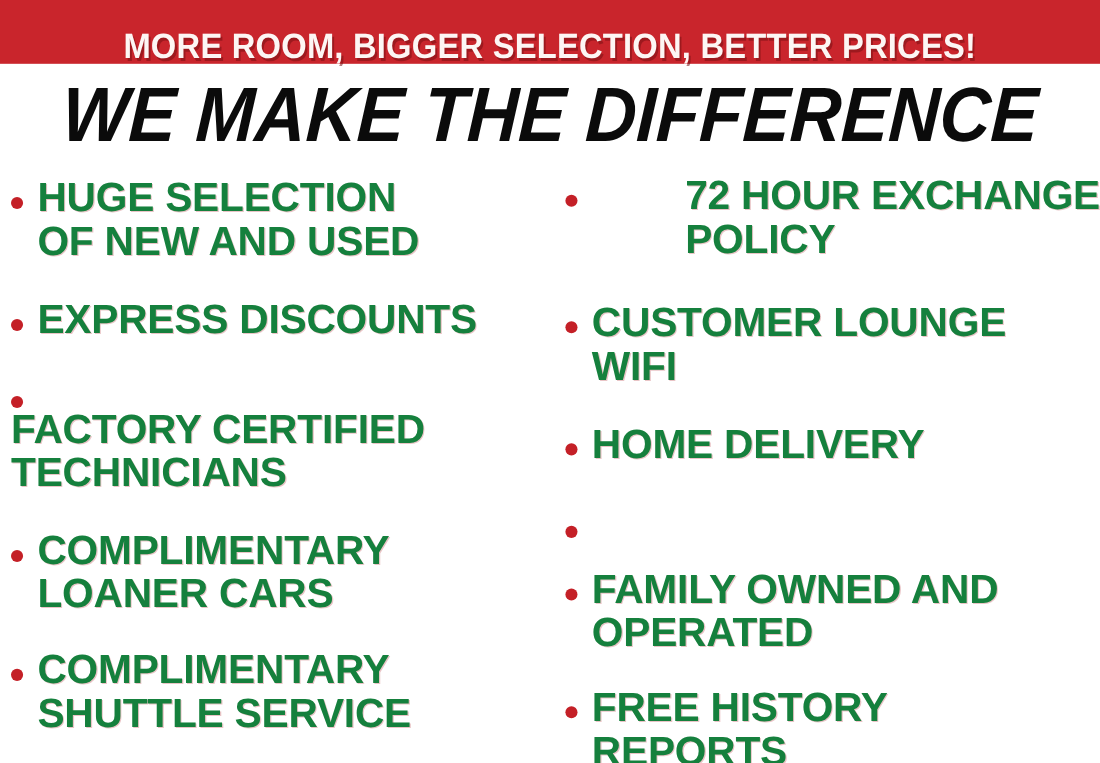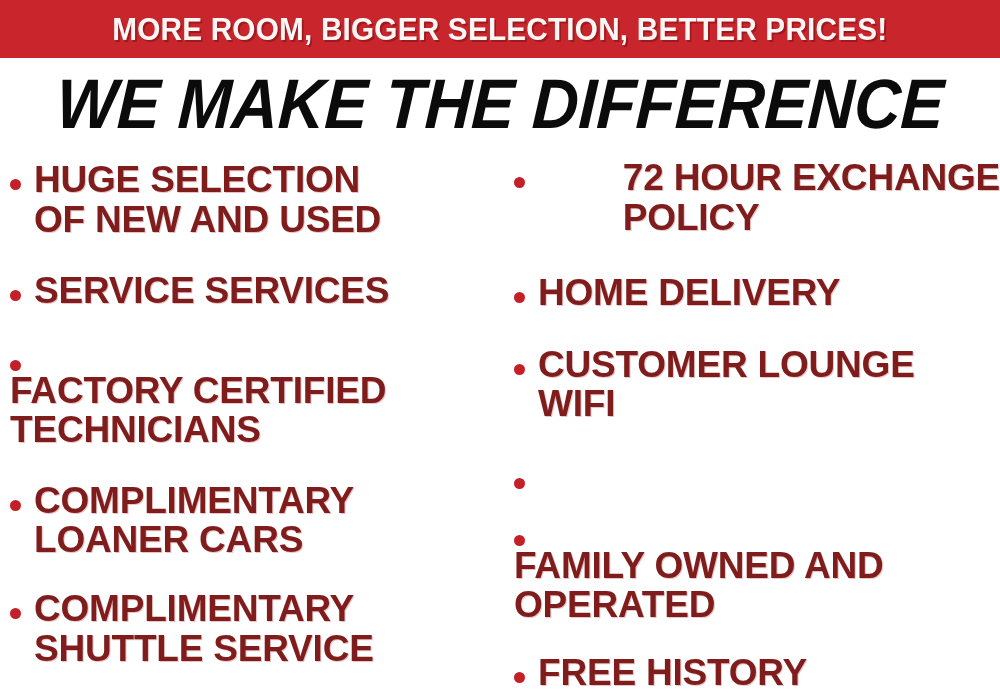--- a/index.html
+++ b/index.html
@@ -17,21 +17,21 @@
 
   
   #promo-banner {
     position: absolute;
     left: 0;
     top: 0;
     width: 1000px;
     height: 58px;
     background: #c9252c;
     display: flex;
-    align-items: center;
+    align-items: flex-end;
     justify-content: center;
     box-sizing: border-box;
   }
   #promo-banner .banner-text {
     color: #fdf6f4;
     font-family: "Liberation Sans Narrow", "Liberation Sans", sans-serif;
     font-weight: bold;
     font-size: 32px;
     line-height: 1;
     letter-spacing: 0.2px;
@@ -89,21 +89,21 @@
   .bullet-dot {
     flex: 0 0 auto;
     width: 11px;
     height: 11px;
     border-radius: 50%;
     background: #c42027;
     margin-top: 19px;
     margin-right: 13px;
   }
   .benefit-label {
-    color: #7f1d1d;
+    color: #15803d;
     font-family: "Liberation Sans Narrow", "Liberation Sans", sans-serif;
     font-weight: bold;
     font-size: 37px;
     line-height: 1.07;
     letter-spacing: -0.2px;
     transform-origin: left top;
     white-space: pre-line;
     text-shadow: 1px 1px 0 rgba(168, 20, 26, 0.25);
   }
 
@@ -112,21 +112,21 @@
   #benefit-column-left  .benefit-item:nth-child(2) { margin-top: 32px; }
   #benefit-column-left  .benefit-item:nth-child(3) { margin-top: 30px; flex-direction: column; }
   #benefit-column-left  .benefit-item:nth-child(4) { margin-top: 31px; }
   #benefit-column-left  .benefit-item:nth-child(5) { margin-top: 29px; }
 
   
   #benefit-column-right .benefit-item:nth-child(1) { margin-top: 8px; justify-content: space-between; }
   #benefit-column-right .benefit-item:nth-child(2) { margin-top: 36px; }
   #benefit-column-right .benefit-item:nth-child(3) { margin-top: 32px; }
   #benefit-column-right .benefit-item:nth-child(4) { margin-top: 35px; }
-  #benefit-column-right .benefit-item:nth-child(5) { margin-top: 27px; flex-direction: column; }
+  #benefit-column-right .benefit-item:nth-child(5) { margin-top: 27px; }
   #benefit-column-right .benefit-item:nth-child(6) { margin-top: 28px; }
 </style>
 </head>
 <body>
 
 <div id="promo-banner">
   <div class="banner-text">MORE ROOM, BIGGER SELECTION, BETTER PRICES!</div>
 </div>
 
 <div id="headline">
@@ -138,21 +138,21 @@
   <div id="benefit-column-left" class="benefit-column">
 
     <div class="benefit-item">
       <span class="bullet-dot"></span>
       <span class="benefit-label">HUGE SELECTION
 OF NEW AND USED</span>
     </div>
 
     <div class="benefit-item">
       <span class="bullet-dot"></span>
-      <span class="benefit-label">SERVICE SERVICES</span>
+      <span class="benefit-label">EXPRESS DISCOUNTS</span>
     </div>
 
     <div class="benefit-item">
       <span class="bullet-dot"></span>
       <span class="benefit-label">FACTORY CERTIFIED
 TECHNICIANS</span>
     </div>
 
     <div class="benefit-item">
       <span class="bullet-dot"></span>
@@ -171,31 +171,31 @@
   <div id="benefit-column-right" class="benefit-column">
 
     <div class="benefit-item">
       <span class="bullet-dot"></span>
       <span class="benefit-label">72 HOUR EXCHANGE
 POLICY</span>
     </div>
 
     <div class="benefit-item">
       <span class="bullet-dot"></span>
-      <span class="benefit-label">HOME DELIVERY</span>
-    </div>
-
-    <div class="benefit-item">
-      <span class="bullet-dot"></span>
       <span class="benefit-label">CUSTOMER LOUNGE
 WIFI</span>
     </div>
 
     <div class="benefit-item">
       <span class="bullet-dot"></span>
+      <span class="benefit-label">HOME DELIVERY</span>
+    </div>
+
+    <div class="benefit-item">
+      <span class="bullet-dot"></span>
     </div>
 
     <div class="benefit-item">
       <span class="bullet-dot"></span>
       <span class="benefit-label">FAMILY OWNED AND
 OPERATED</span>
     </div>
 
     <div class="benefit-item">
       <span class="bullet-dot"></span>

